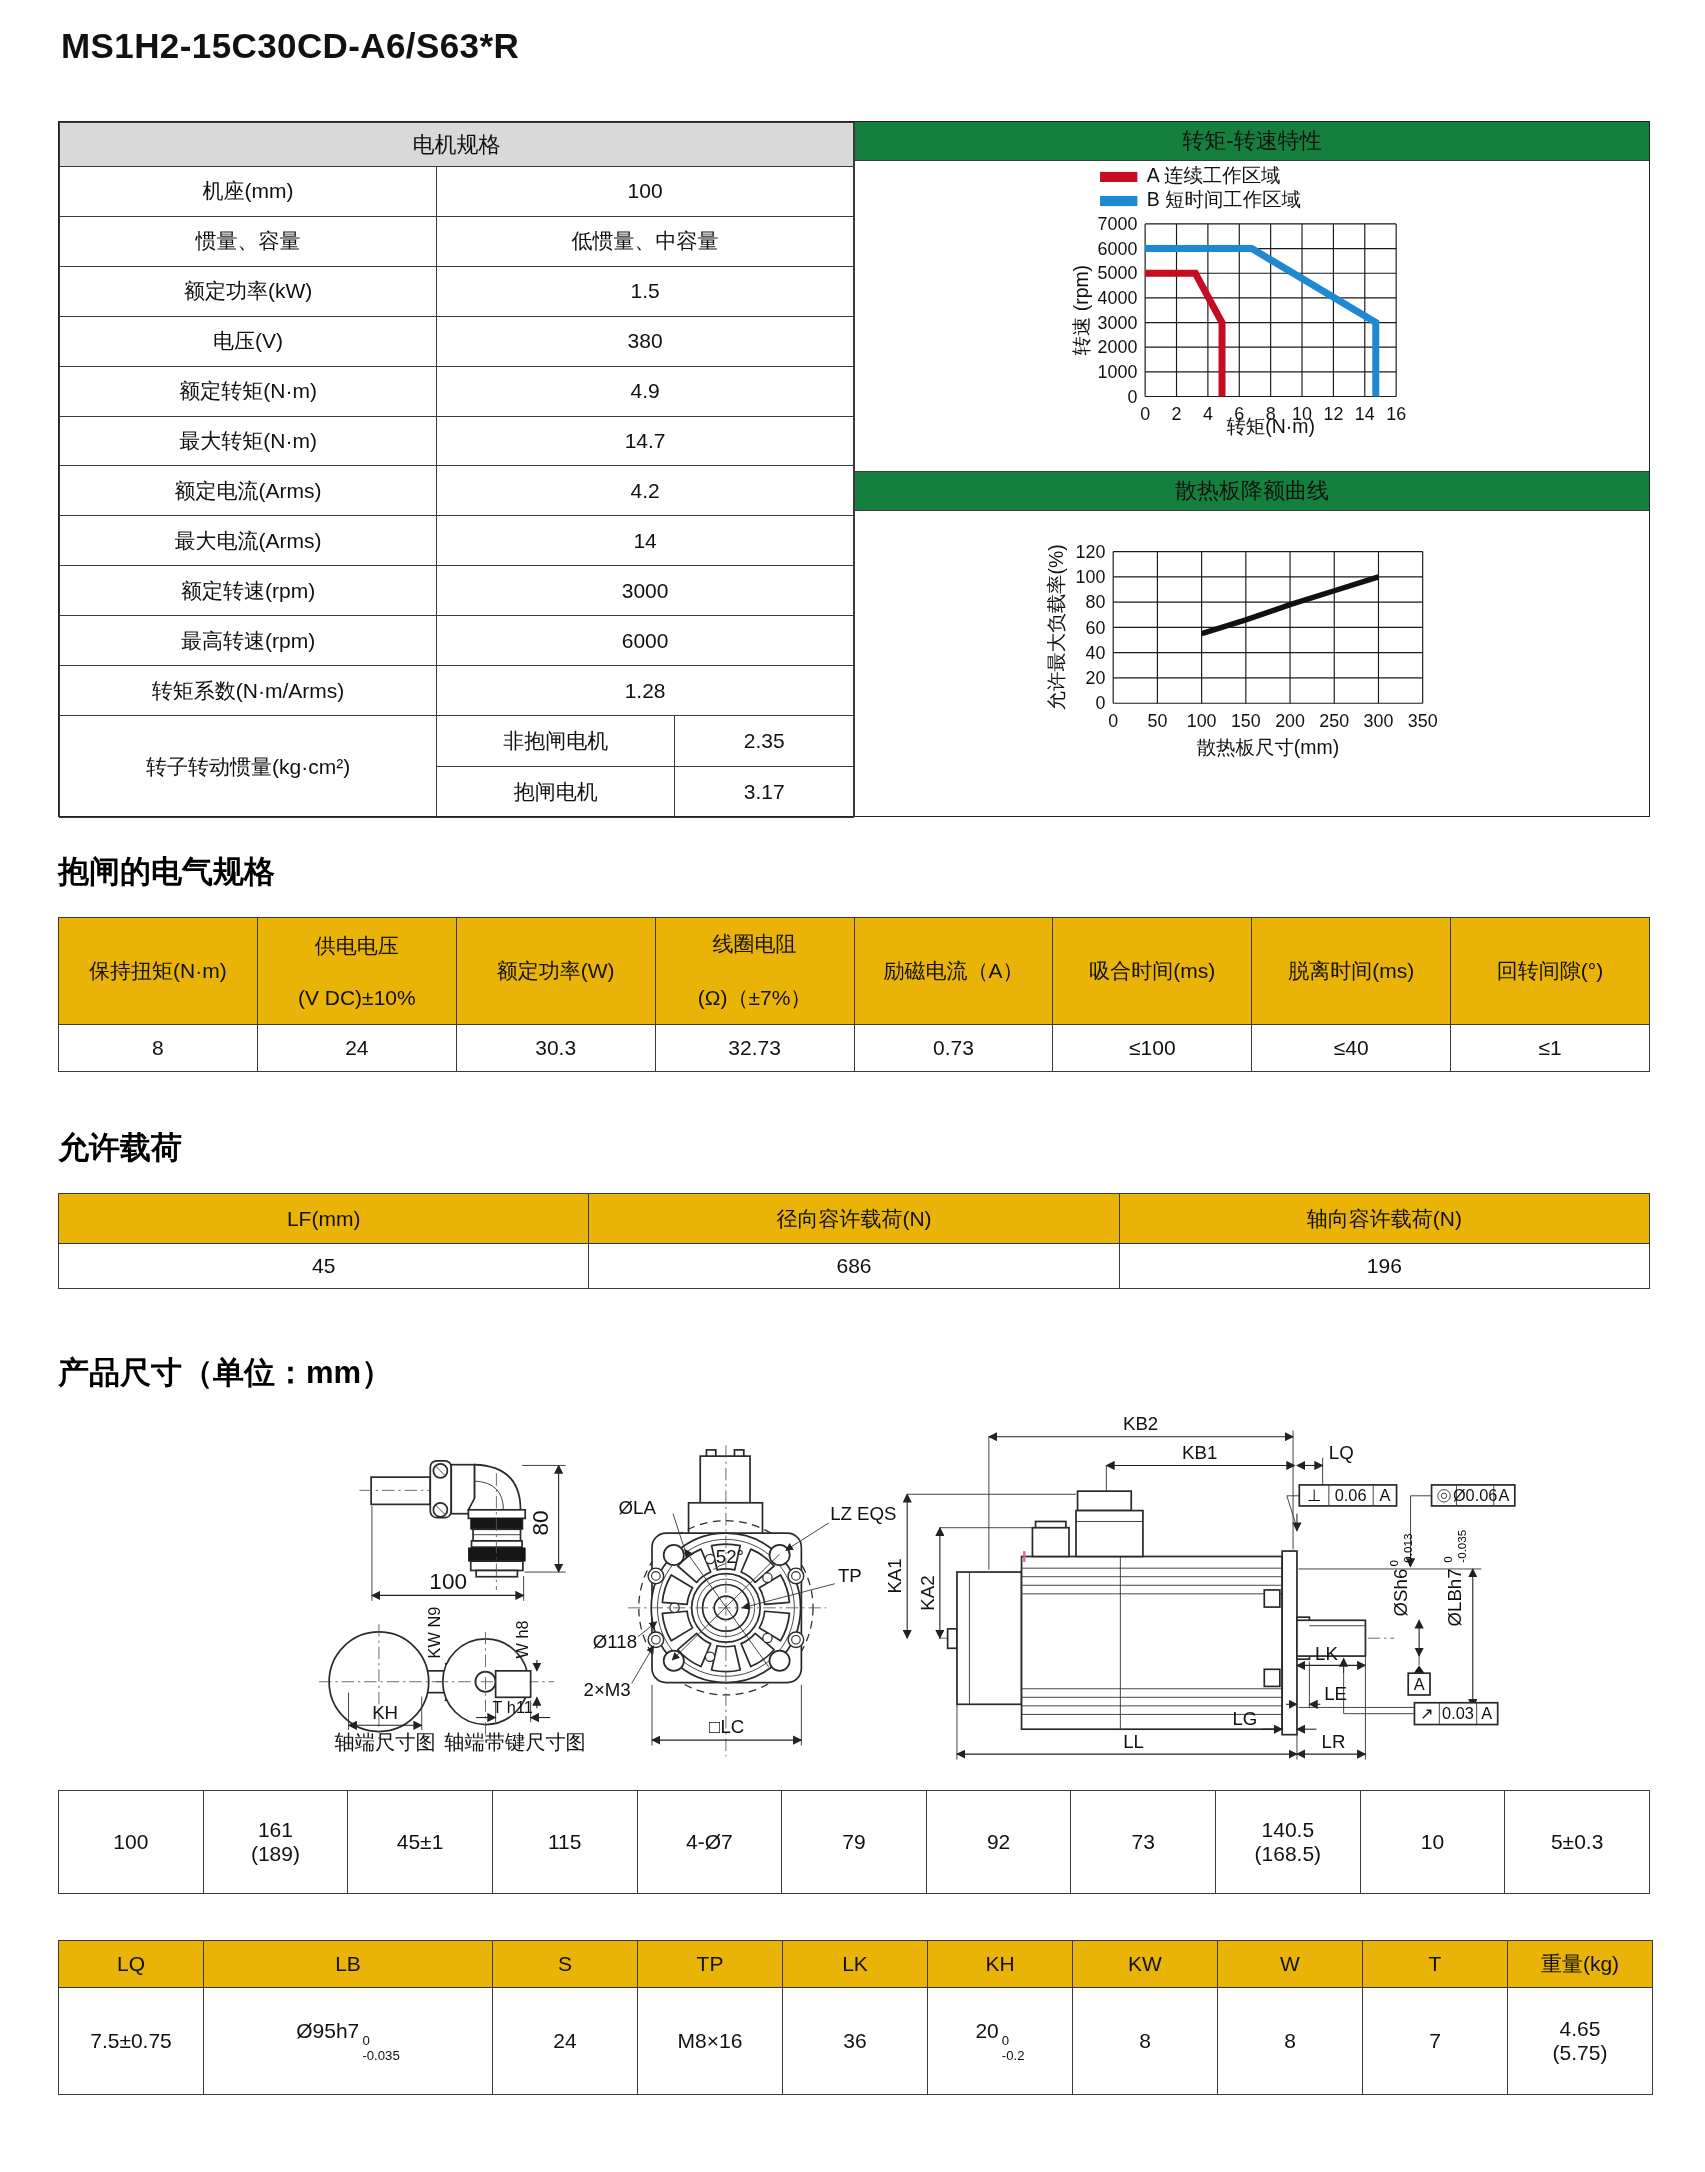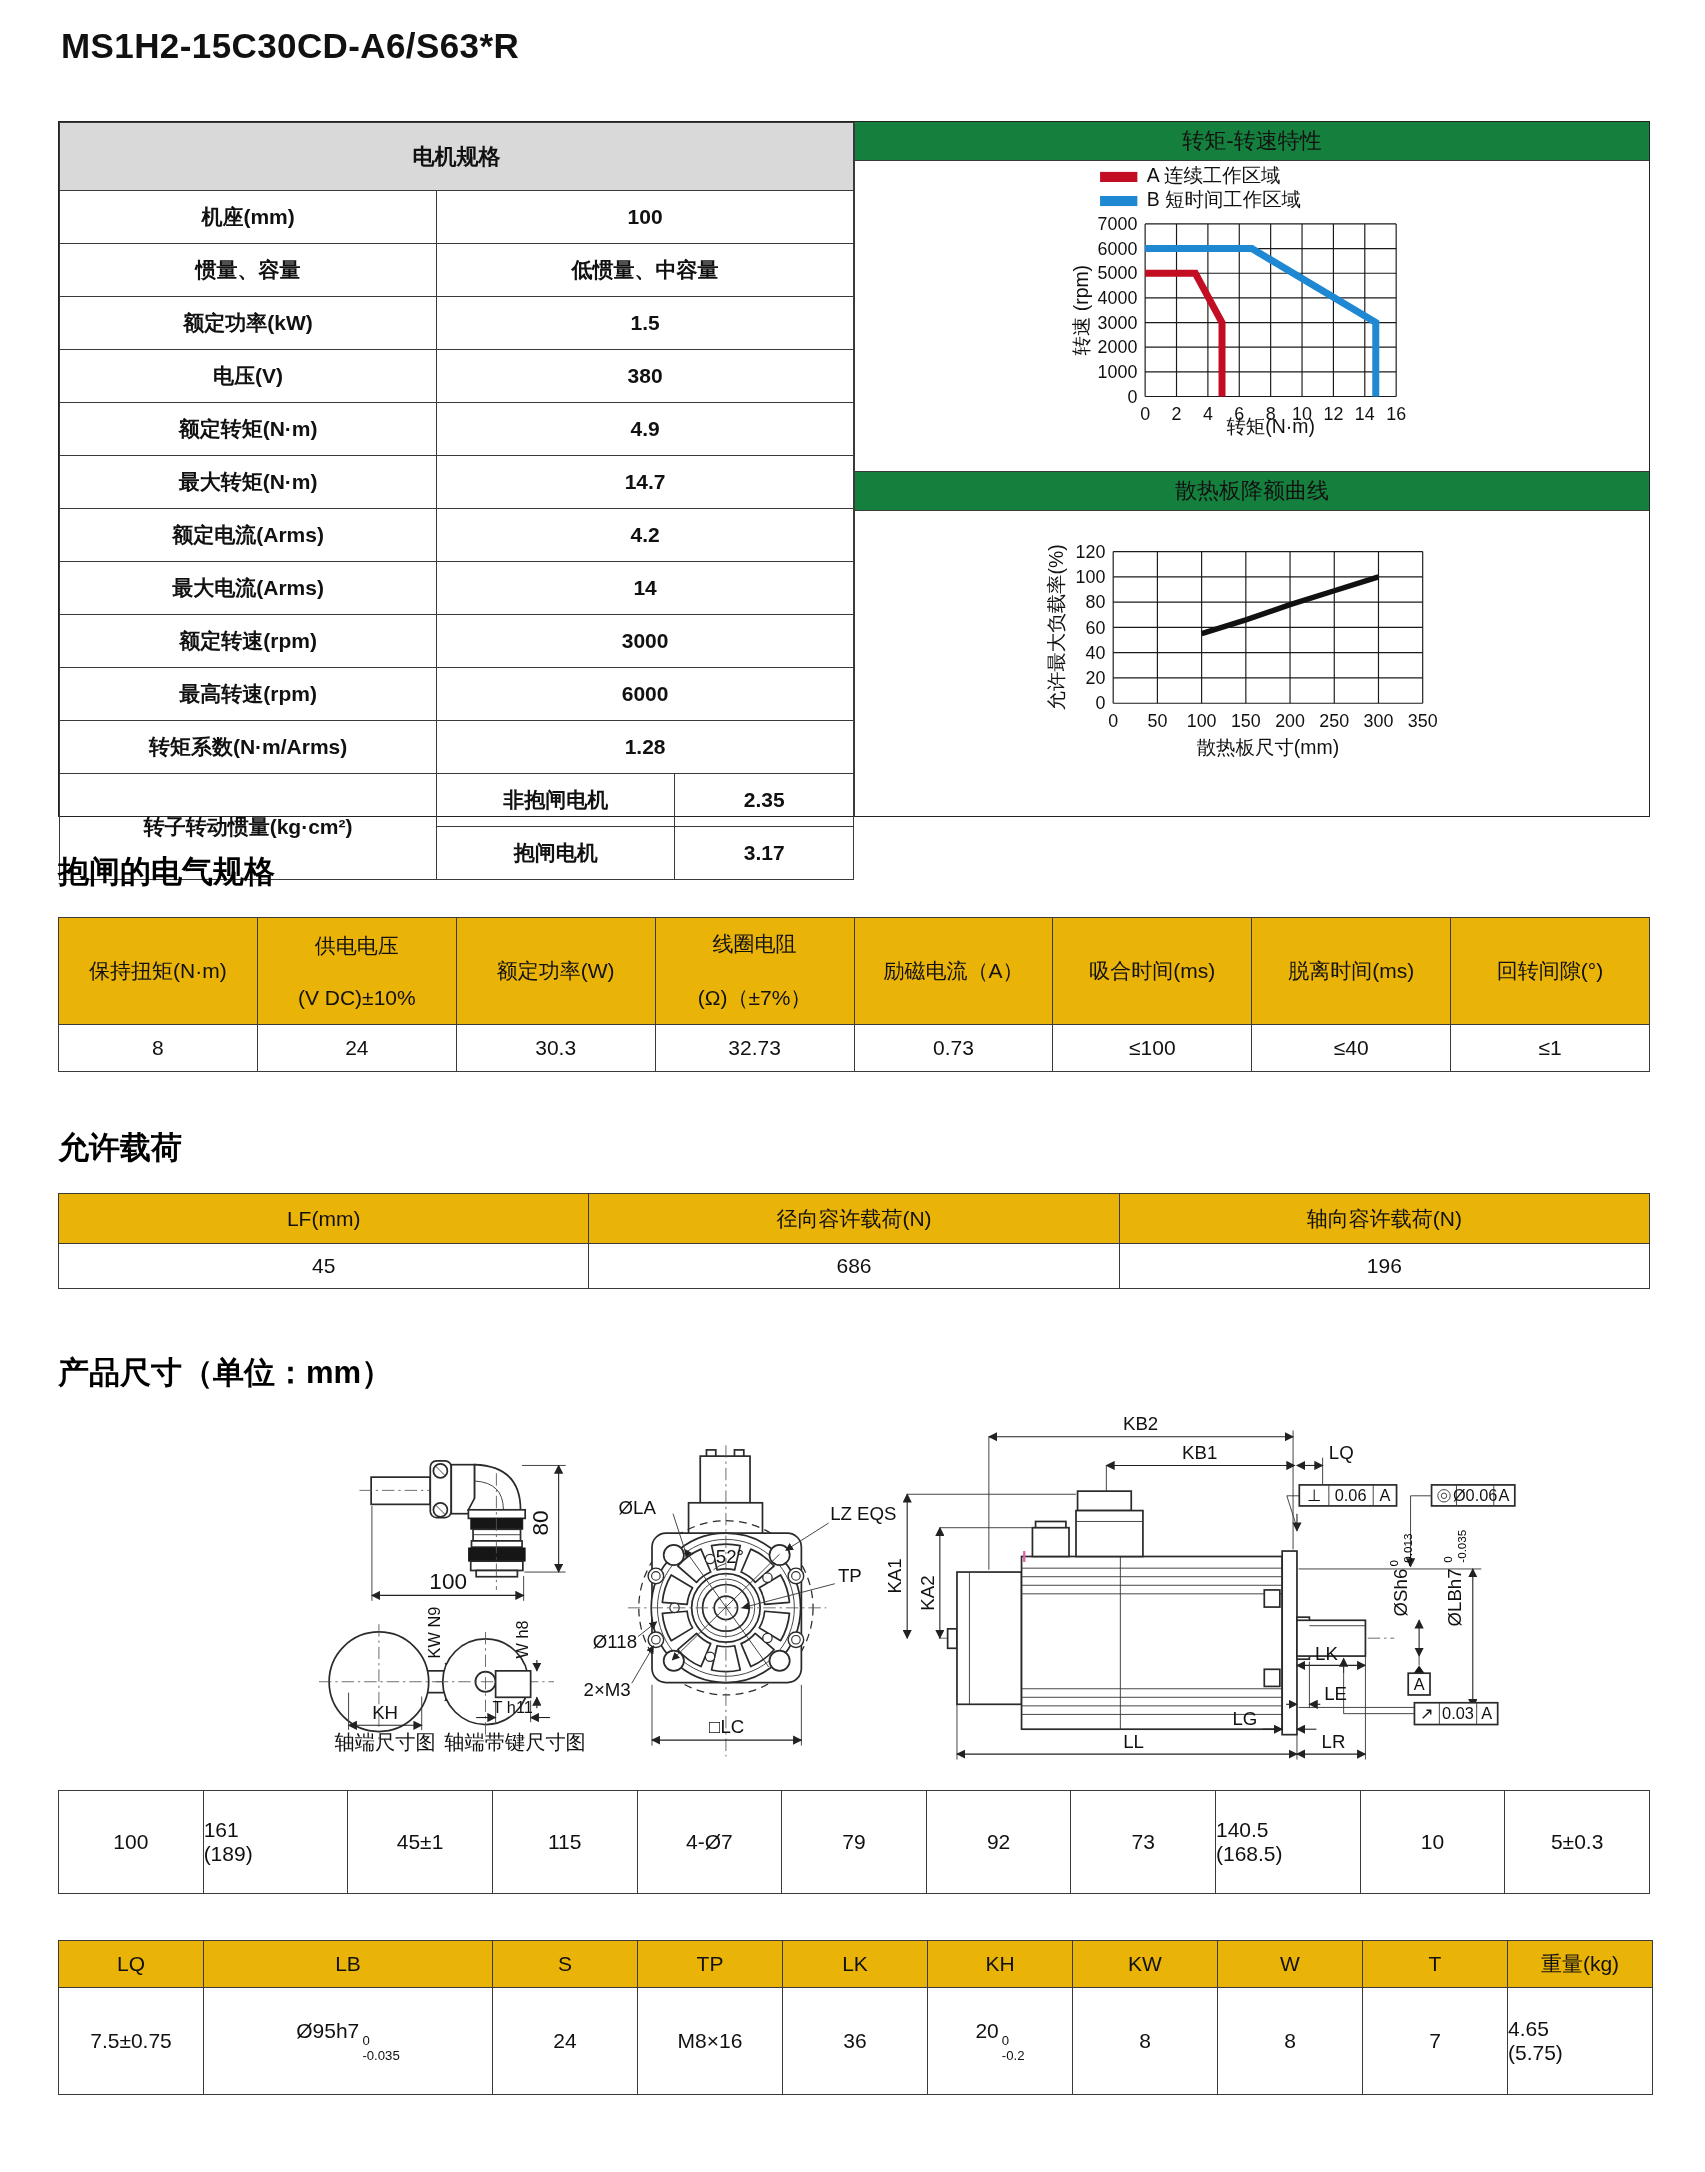--- a/index.html
+++ b/index.html
@@ -5,38 +5,38 @@
   html,body{margin:0;padding:0;background:#fff}
   .page{position:relative;width:1706px;height:2172px;background:#fff;overflow:hidden;
         font-family:"Liberation Sans","DejaVu Sans",sans-serif;color:#111}
   h1.title{position:absolute;left:58px;top:23px;font-size:35px;font-weight:700;margin:3px;letter-spacing:0.4px}
   .sec-title{position:absolute;left:58px;font-size:31px;font-weight:700;color:#000}
 
   
   .main-wrap{position:absolute;left:58px;top:121px;width:1592px;height:696px;
              border:1.9px solid #222;box-sizing:border-box;display:flex}
   .spec-table{width:796px;height:696px;border-collapse:collapse;table-layout:fixed}
-  .spec-table td,.spec-table th{border:1.2px solid #3a3a3a;text-align:center;font-weight:700;
-             font-size:21px;padding:12px}
+  .spec-table td,.spec-table th{border:1.2px solid #3a3a3a;text-align:center;font-weight:400;
+             font-size:21px;padding:0}
   .spec-table th{background:#d9d9d9;height:43px;font-size:22px}
   .right-panel{flex:1;display:flex;flex-direction:column;border-left:1.2px solid #3a3a3a;box-sizing:border-box}
   .chart-header{height:44px;background:#15803d;border-bottom:1.2px solid #3a3a3a;box-sizing:border-box;
              display:flex;align-items:center;justify-content:center;font-size:22px}
   .chart-header.second{border-top:1.2px solid #3a3a3a;height:44px}
   .chart-box{flex:0 0 auto}
 
   
   table.grid{position:absolute;border-collapse:collapse;table-layout:fixed;background:#fff;border:1.9px solid #222}
   table.grid th,table.grid td{border:1.2px solid #3a3a3a;text-align:center;font-weight:400;font-size:21px;padding:0}
   table.grid th{background:#eab308}
   .hdr2col{display:flex;flex-direction:column;align-items:center;justify-content:center;height:100%}
   .hdr2col .h2:empty{display:none}
   .hdr2col .h2{margin-top:26.5px}
   .twoLine{display:flex;flex-direction:column;justify-content:space-between;height:100%;
-           padding:12.4px 0;box-sizing:border-box;align-items:flex-start}
+           padding:12.4px 0;box-sizing:border-box;align-items:center}
   .tol{display:inline-flex;flex-direction:column;vertical-align:-7px;font-size:13.2px;line-height:1.12;
        text-align:left;margin-left:3.1px}
 
   
   .draw-wrap{position:absolute;left:56px;top:1397px}
   svg text{font-family:"Liberation Sans","DejaVu Sans",sans-serif}
   .ln{stroke:#2a2a2a;stroke-width:2.2;fill:none}
   .fw{fill:#fff;stroke:#2a2a2a;stroke-width:2.2}
   .thin{stroke:#3a3a3a;stroke-width:1.2;fill:none}
   .blk{fill:#161616;stroke:#161616}

